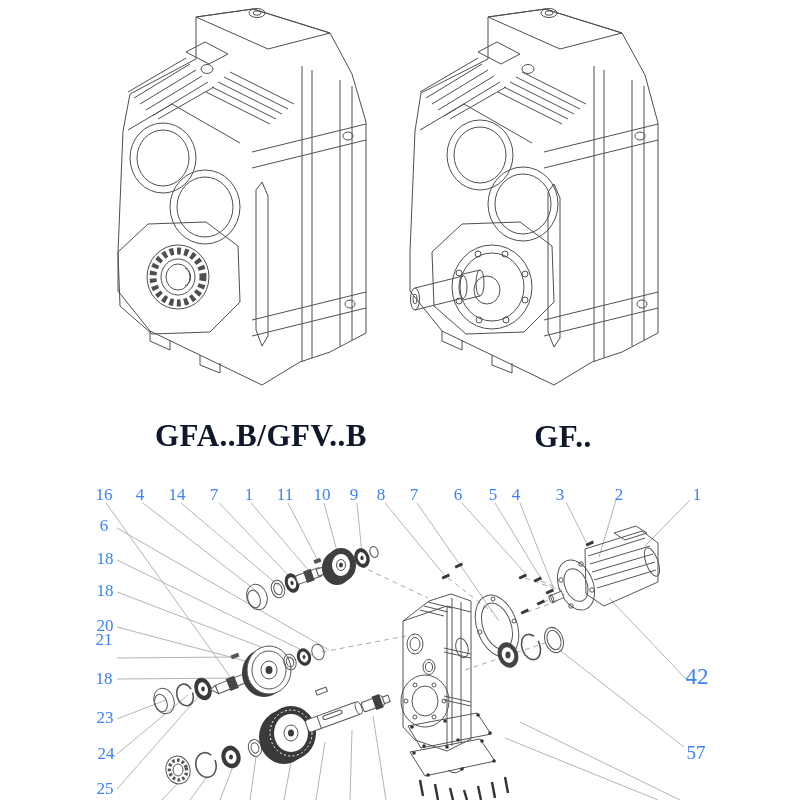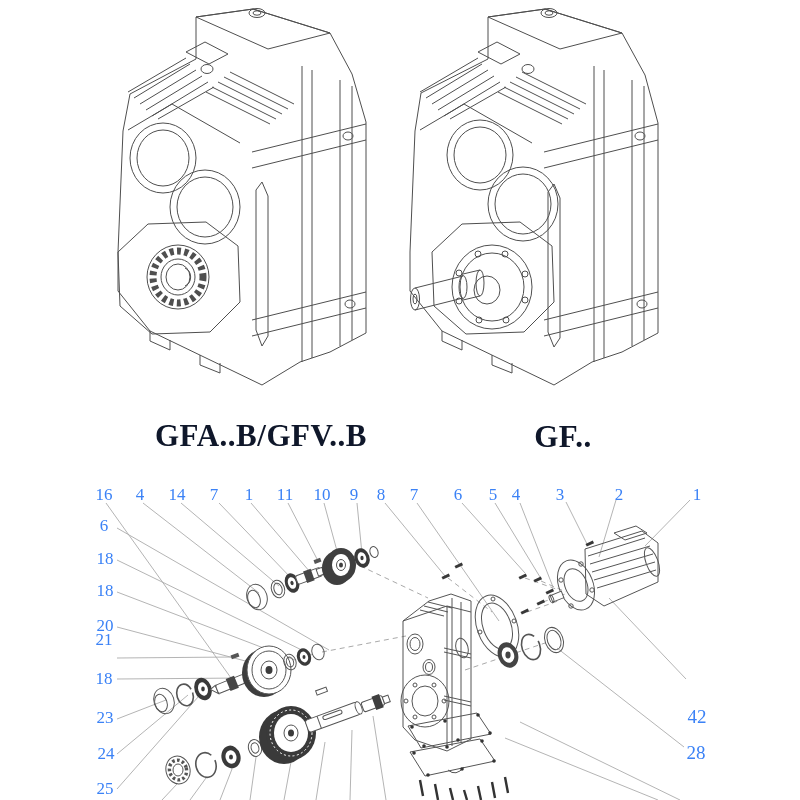--- a/index.html
+++ b/index.html
@@ -436,16 +436,16 @@
 <span class="co" style="left:104px;top:494px">16</span>
 <span class="co" style="left:104px;top:525px">6</span>
 <span class="co" style="left:105px;top:558px">18</span>
 <span class="co" style="left:105px;top:590px">18</span>
 <span class="co" style="left:105px;top:625px">20</span>
 <span class="co" style="left:104px;top:639px">21</span>
 <span class="co" style="left:104px;top:678px">18</span>
 <span class="co" style="left:105px;top:717px">23</span>
 <span class="co" style="left:106px;top:753px">24</span>
 <span class="co" style="left:105px;top:788px">25</span>
-<span class="co" style="left:697px;top:716px;font-size:19px">42</span>
-<span class="co" style="left:696px;top:752px;font-size:19px">28</span>
+<span class="co" style="left:697px;top:676px;font-size:23px">42</span>
+<span class="co" style="left:696px;top:752px;font-size:19px">57</span>
 
 </div>
 
 </body></html>

